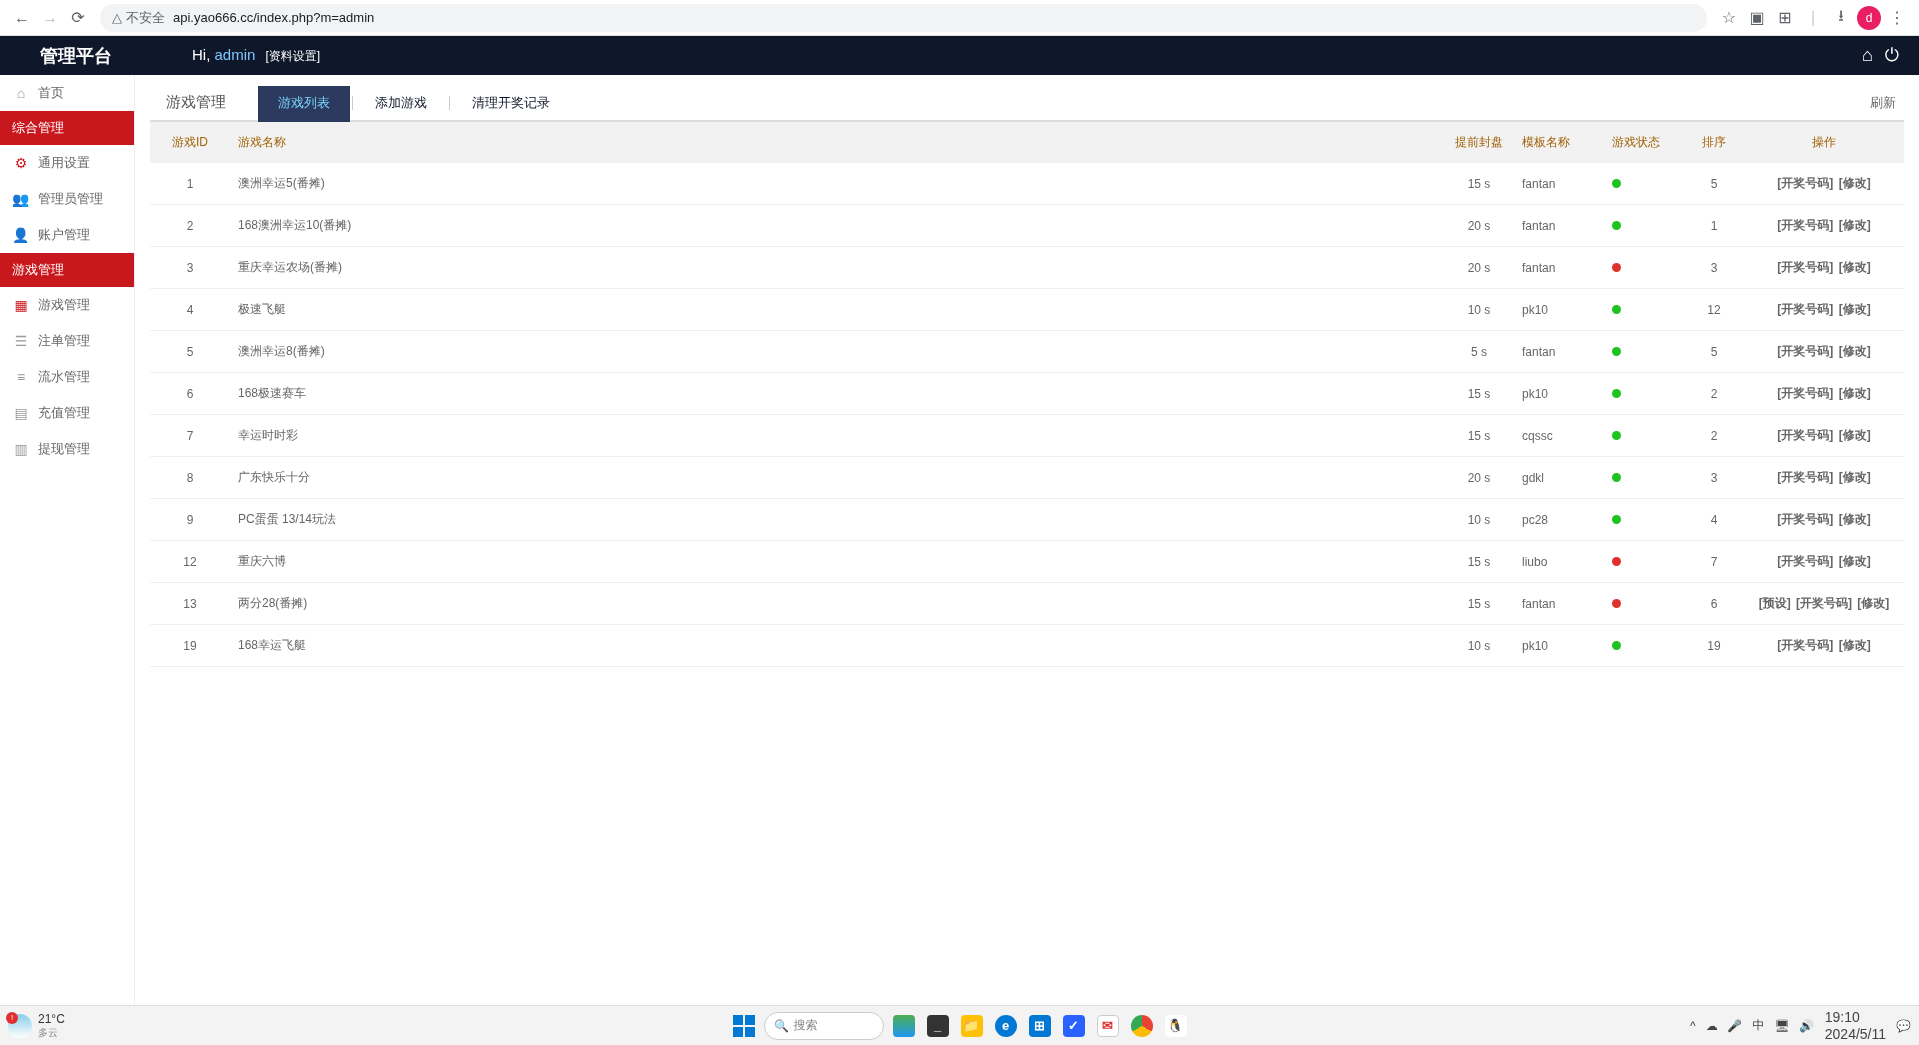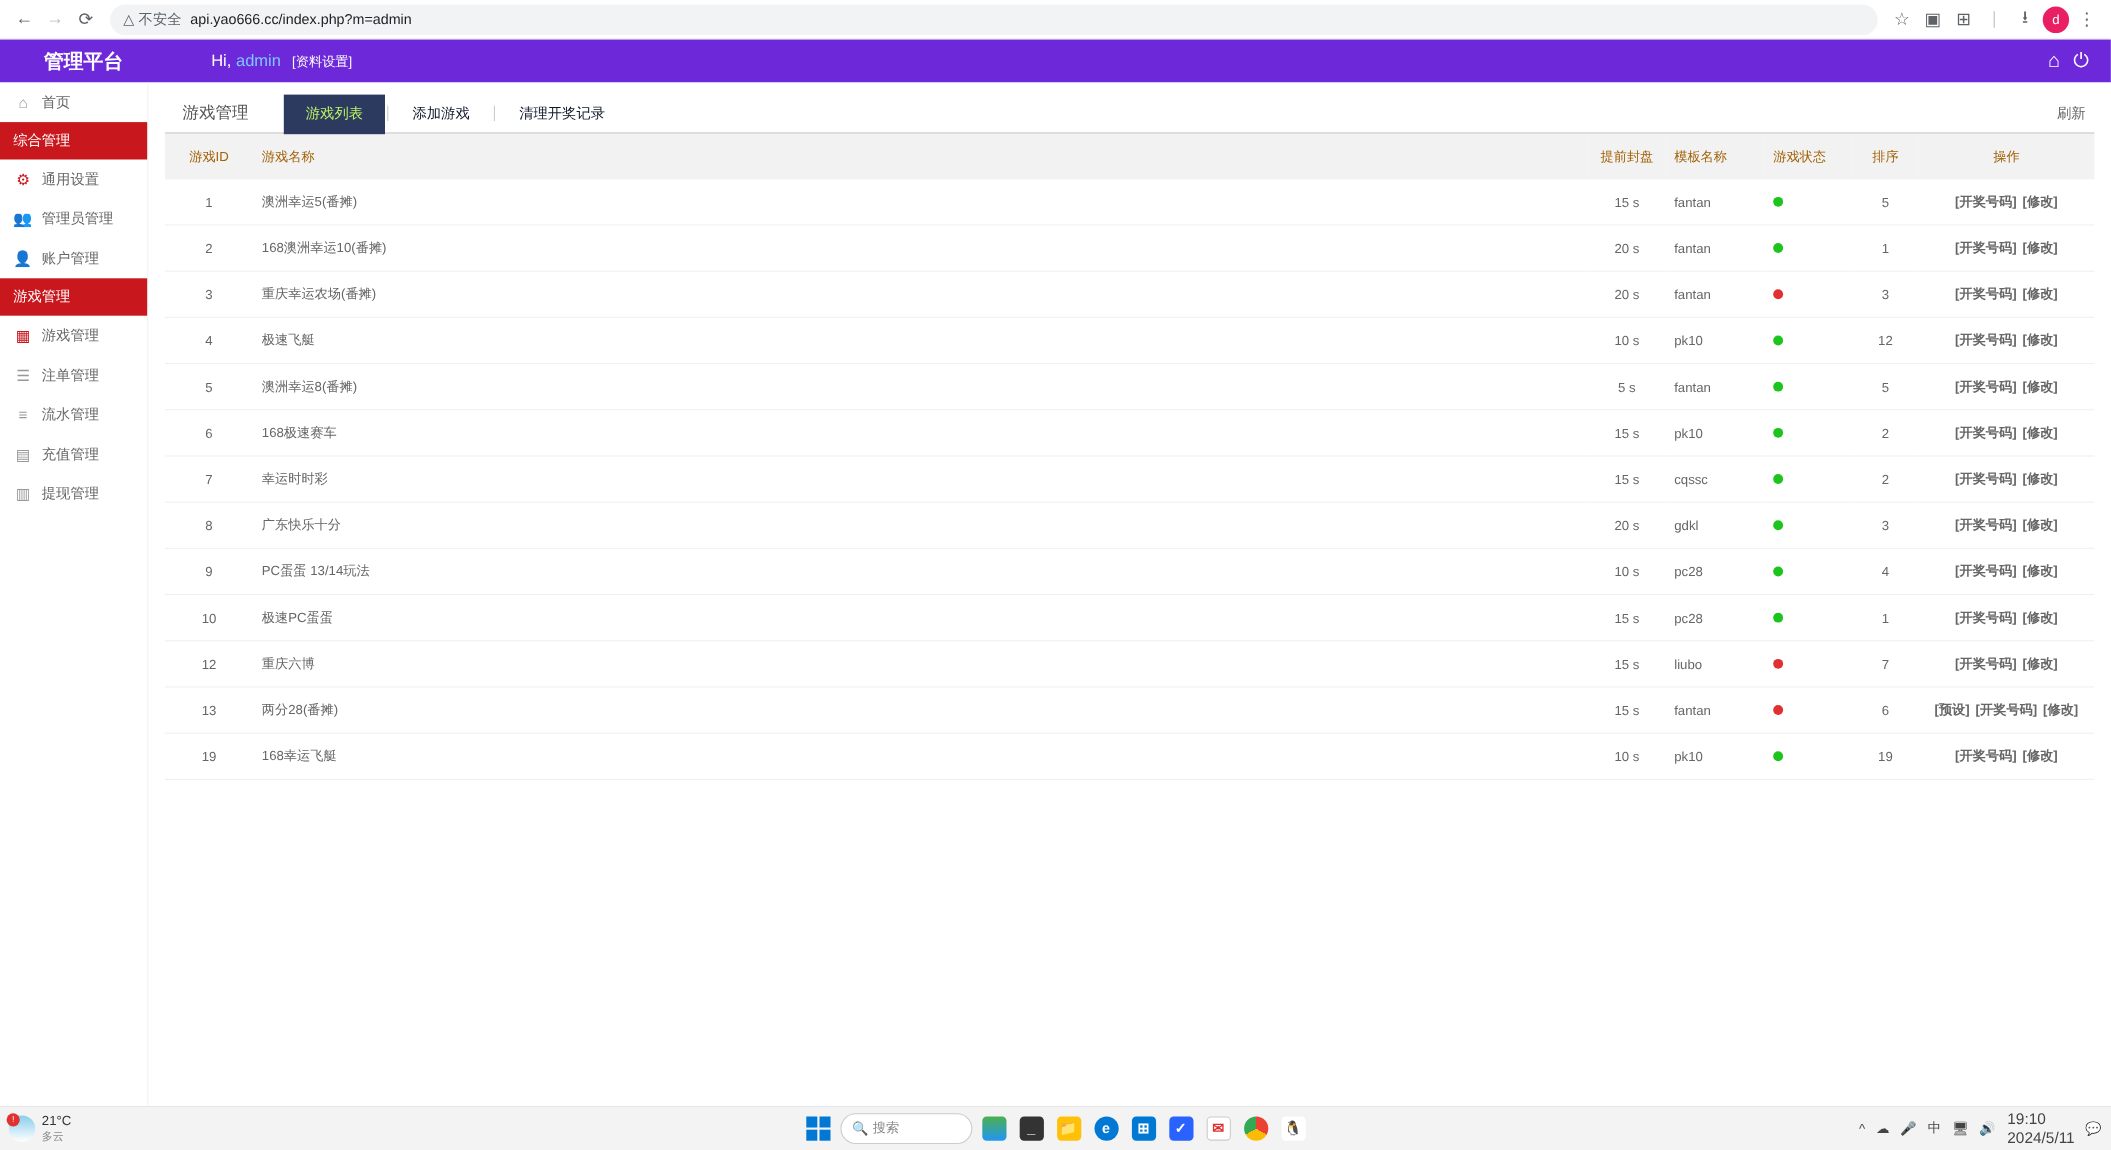--- a/index.html
+++ b/index.html
@@ -9,21 +9,21 @@
 .browser-chrome { height: 36px; background: #fff; display: flex; align-items: center; padding: 0 8px; border-bottom: 1px solid #e0e0e0; }
 .nav-btn { width: 28px; height: 28px; display: flex; align-items: center; justify-content: center; color: #5f6368; cursor: pointer; border-radius: 50%; }
 .nav-btn.disabled { color: #bdbdbd; }
 .addr-bar { flex: 1; margin: 0 8px; height: 28px; background: #f1f3f4; border-radius: 14px; display: flex; align-items: center; padding: 0 12px; font-size: 13px; color: #5f6368; }
 .addr-bar .warn { display: flex; align-items: center; gap: 4px; margin-right: 8px; }
 .addr-bar .url { color: #202124; }
 .chrome-icon { width: 28px; height: 28px; display: flex; align-items: center; justify-content: center; color: #5f6368; cursor: pointer; }
 .chrome-avatar { width: 24px; height: 24px; border-radius: 50%; background: #e91e63; color: #fff; display: flex; align-items: center; justify-content: center; font-size: 12px; }
 
 
-.top-header { height: 39px; background: #6d28d9; color: #fff; display: flex; align-items: center; padding: 0 20px 0 40px; }
+.top-header { height: 39px; background: #0f172a; color: #fff; display: flex; align-items: center; padding: 0 20px 0 40px; }
 .logo { font-size: 18px; font-weight: bold; margin-right: 80px; }
 .greeting { font-size: 15px; }
 .greeting .admin { color: #7ec8ff; }
 .greeting .subtitle { font-size: 12px; margin-left: 6px; }
 .top-actions { margin-left: auto; display: flex; gap: 12px; }
 .top-actions span { cursor: pointer; font-size: 18px; }
 
 
 .layout { display: flex; height: calc(100vh - 36px - 39px - 40px); }
 
@@ -33,21 +33,21 @@
 .sidebar-item .icon { width: 18px; margin-right: 8px; color: #999; font-size: 14px; display: inline-flex; align-items: center; justify-content: center; }
 .sidebar-item.active .icon { color: #c9171e; }
 .sidebar-section { background: #c9171e; color: #fff; padding: 8px 12px; font-size: 13px; }
 
 
 .content { flex: 1; padding: 10px 15px; overflow-y: auto; background: #fff; }
 .page-header { display: flex; align-items: center; border-bottom: 2px solid #ddd; margin-bottom: 0; }
 .page-title { font-size: 15px; color: #555; padding: 8px 16px; }
 .tabs { display: flex; margin-left: 16px; }
 .tab { padding: 8px 20px; font-size: 13px; color: #0f172a; cursor: pointer; border-bottom: 2px solid transparent; margin-bottom: -2px; position: relative; }
-.tab.active { background: #2b3a5e; color: #bef264; }
+.tab.active { background: #2b3a5e; color: #7dd3fc; }
 .tab-sep { border-left: 1px solid #ccc; height: 14px; align-self: center; margin: 0 2px; }
 .refresh { margin-left: auto; font-size: 13px; color: #666; cursor: pointer; padding: 8px; }
 
 
 table { width: 100%; border-collapse: collapse; }
 thead th { background: #f2f2f2; font-size: 12px; color: #a16207; font-weight: normal; padding: 12px 8px; text-align: left; }
 tbody td { padding: 12px 8px; font-size: 12px; color: #666; border-bottom: 1px solid #f0f0f0; }
 .col-id { width: 80px; text-align: center; }
 .col-close { width: 70px; text-align: center; }
 .col-tpl { width: 90px; }
@@ -258,29 +258,20 @@
           <tr>
             <td class="col-id">9</td>
             <td>PC蛋蛋 13/14玩法</td>
             <td class="col-close">10 s</td>
             <td class="col-tpl">pc28</td>
             <td class="col-status"><span class="status-dot status-green"></span></td>
             <td class="col-sort">4</td>
             <td class="col-ops"><span class="op-link">[开奖号码]</span> <span class="op-link">[修改]</span></td>
           </tr>
           <tr>
-            <td class="col-id">10</td>
-            <td>极速PC蛋蛋</td>
-            <td class="col-close">15 s</td>
-            <td class="col-tpl">pc28</td>
-            <td class="col-status"><span class="status-dot status-green"></span></td>
-            <td class="col-sort">1</td>
-            <td class="col-ops"><span class="op-link">[开奖号码]</span> <span class="op-link">[修改]</span></td>
-          </tr>
-          <tr>
             <td class="col-id">12</td>
             <td>重庆六博</td>
             <td class="col-close">15 s</td>
             <td class="col-tpl">liubo</td>
             <td class="col-status"><span class="status-dot status-red"></span></td>
             <td class="col-sort">7</td>
             <td class="col-ops"><span class="op-link">[开奖号码]</span> <span class="op-link">[修改]</span></td>
           </tr>
           <tr>
             <td class="col-id">13</td>

